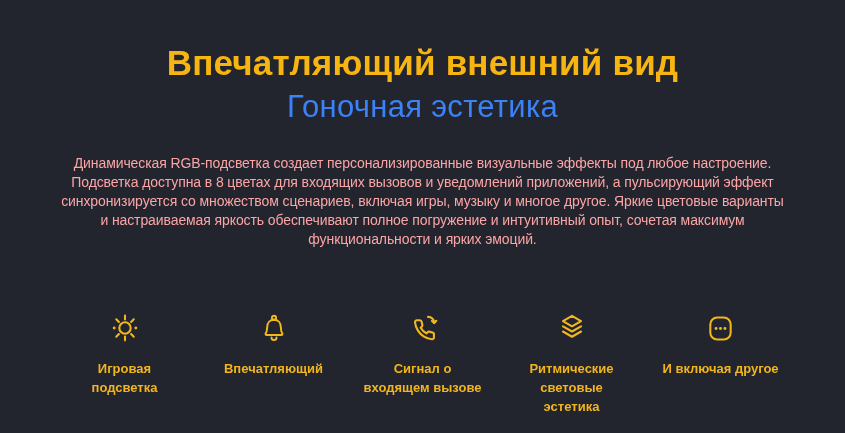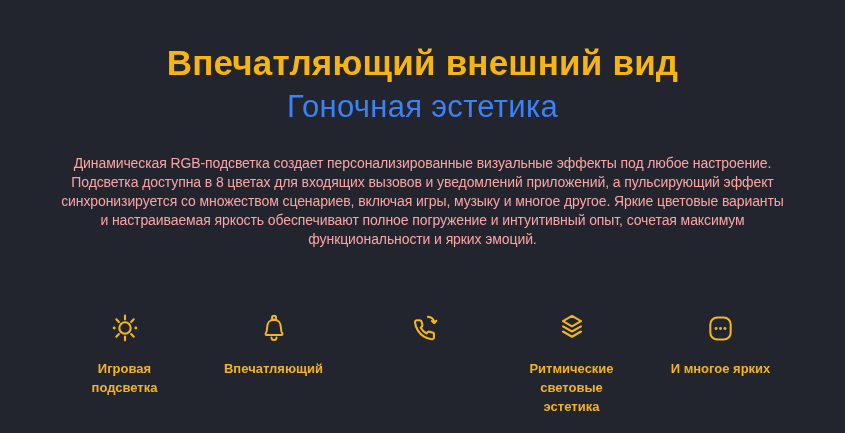--- a/index.html
+++ b/index.html
@@ -117,20 +117,22 @@
     </div>
 
     <div class="feature">
       <div class="feature-icon-box">
         <svg width="38" height="38" viewBox="0 0 40 40">
           <path class="ic" d="M31.5 26.9v3a2 2 0 0 1-2.2 2 19.8 19.8 0 0 1-8.6-3.1 19.5 19.5 0 0 1-6-6A19.8 19.8 0 0 1 11.6 14a2 2 0 0 1 2-2.2h3a2 2 0 0 1 2 1.7c.13.96.36 1.9.7 2.8a2 2 0 0 1-.45 2.11L17.6 19.7a16 16 0 0 0 6 6l1.27-1.27a2 2 0 0 1 2.11-.45c.9.34 1.84.57 2.8.7a2 2 0 0 1 1.72 2.22z"></path>
           <path class="ic" d="M25.3 8.3a6.3 6.3 0 0 1 6.5 6.2"></path>
           <path class="ic" d="M29.4 12.6l2.4 2.2 2.2-2.4"></path>
         </svg>
       </div>
+      <div class="feature-label">Сигнал о
+входящем вызове</div>
     </div>
 
     <div class="feature">
       <div class="feature-icon-box">
         <svg width="38" height="38" viewBox="0 0 40 40">
           <path class="ic" d="M20 7.2 29.5 12.7 20 18.2 10.5 12.7 Z"></path>
           <path class="ic" d="M10.5 18.2 20 23.7 29.5 18.2"></path>
           <path class="ic" d="M10.5 23.7 20 29.2 29.5 23.7"></path>
         </svg>
       </div>
@@ -141,17 +143,17 @@
 
     <div class="feature">
       <div class="feature-icon-box">
         <svg width="37" height="37" viewBox="0 0 40 40">
           <rect class="ic" x="9" y="8" width="22" height="24" rx="7.5"></rect>
           <circle class="ic-fill" cx="15.2" cy="20" r="1.6"></circle>
           <circle class="ic-fill" cx="20" cy="20" r="1.6"></circle>
           <circle class="ic-fill" cx="24.8" cy="20" r="1.6"></circle>
         </svg>
       </div>
-      <div class="feature-label">И многое ярких</div>
+      <div class="feature-label">И включая другое</div>
     </div>
 
   </div>
 </div>
 
 </body></html>

